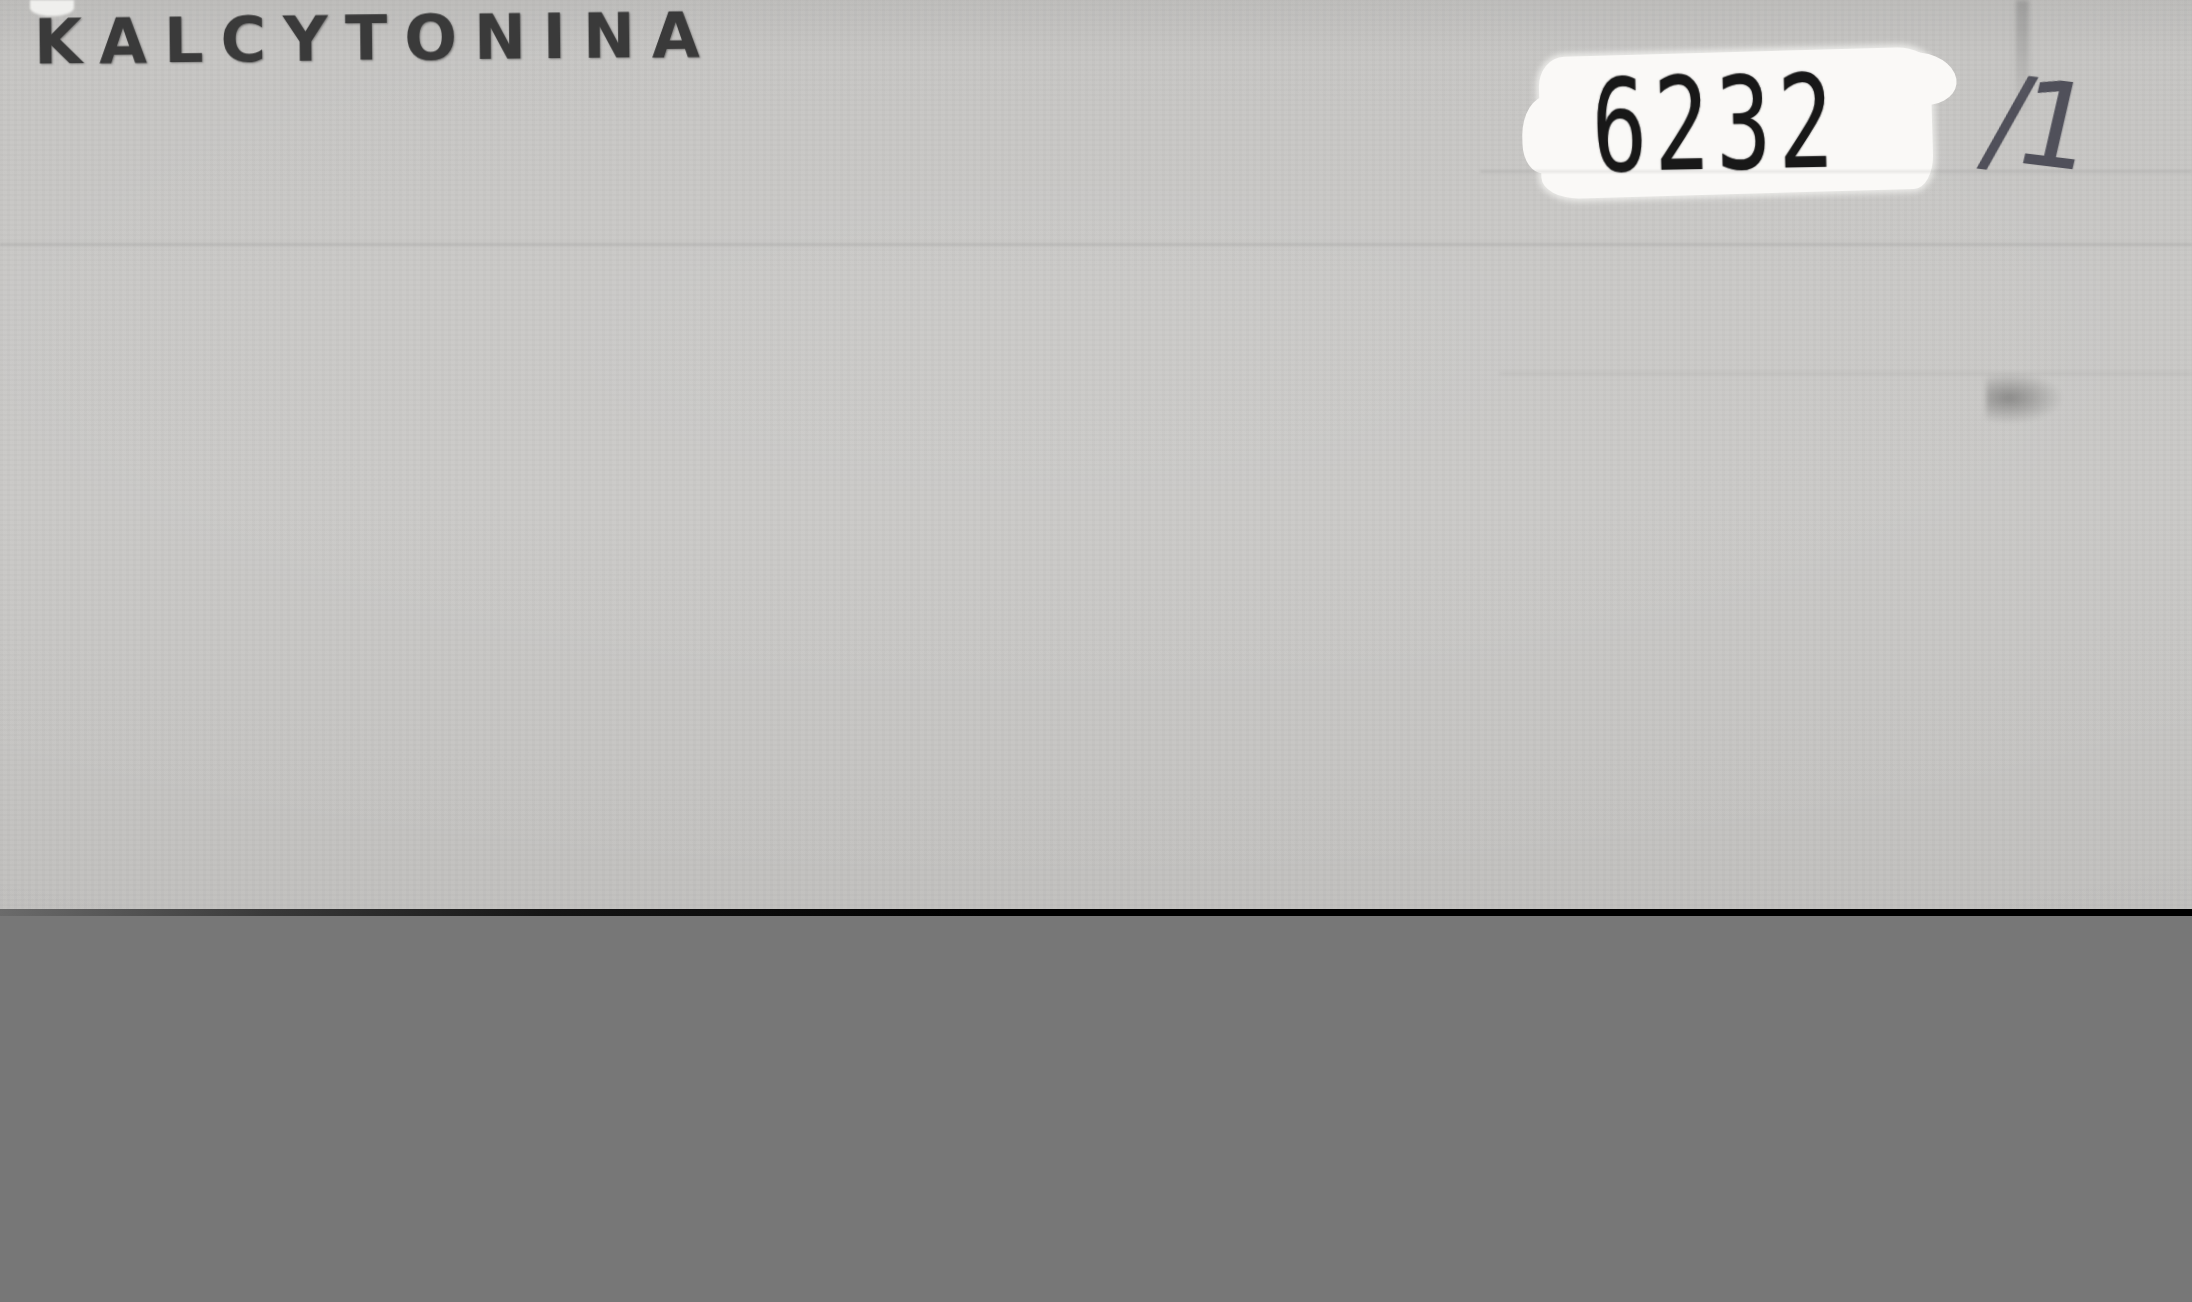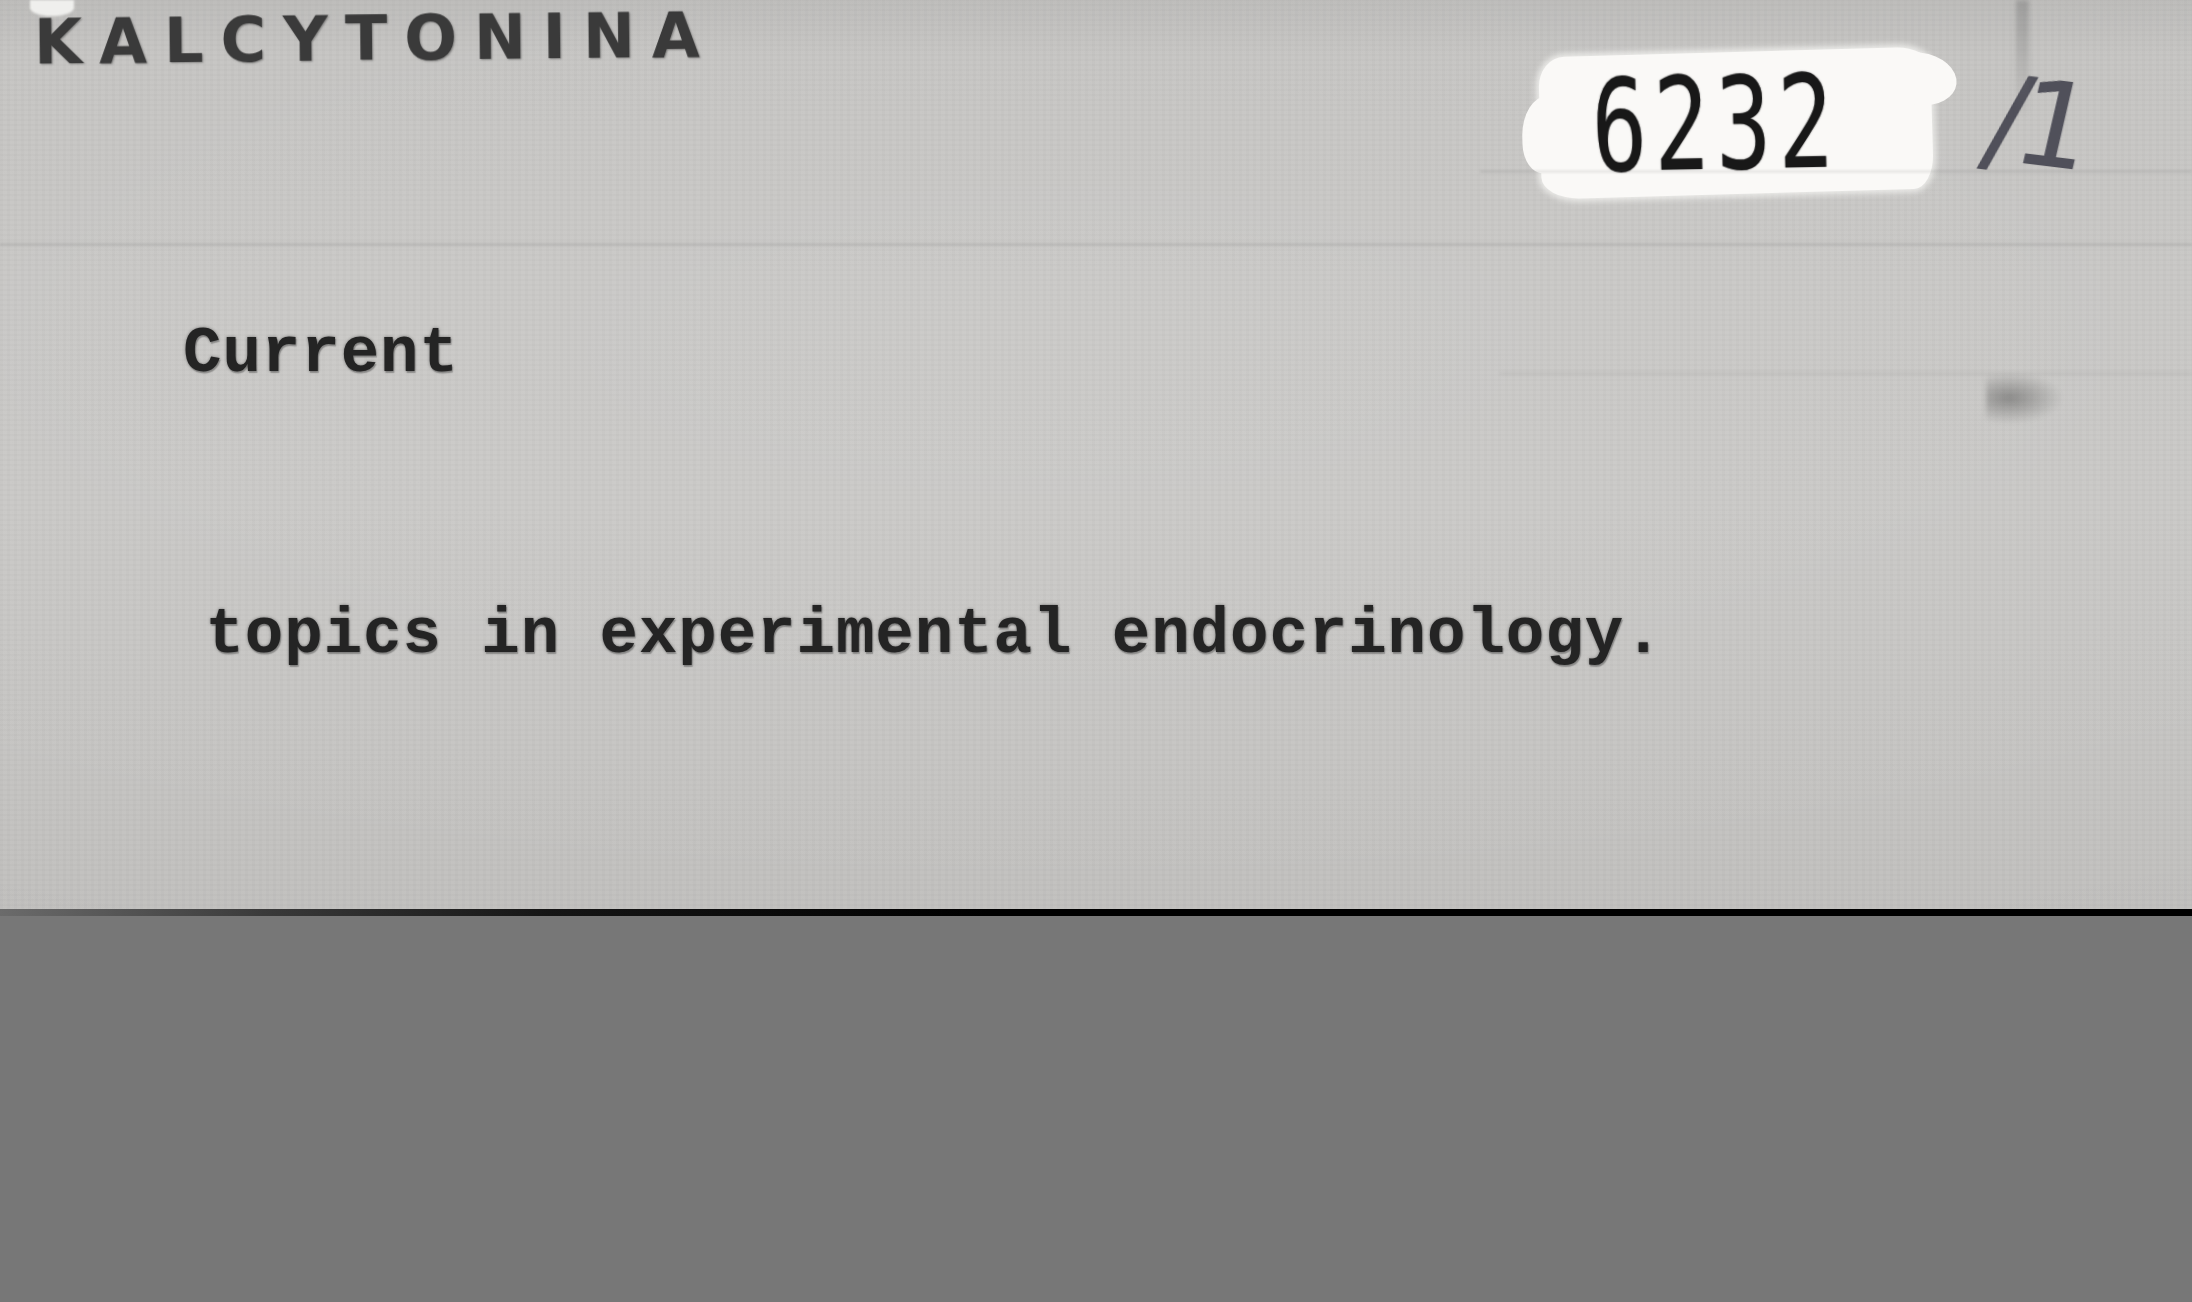--- a/index.html
+++ b/index.html
@@ -121,24 +121,22 @@
 <div class="scan">
 
   <div class="heading">KALCYTONINA</div>
 
   <div class="patch">
     <span class="catalog-number">6232</span>
   </div>
 
   <div class="pencil-mark">/1</div>
 
-  <div class="typed-current">Current</div>
 
   <div class="typed-lines">
-    <div> topics in experimental endocrinology.</div>
     
     
     
   </div>
 
   <div class="faint-line-1"></div>
   <div class="faint-line-2"></div>
   <div class="faint-line-3"></div>
 
   <div class="ghost-1"></div>

